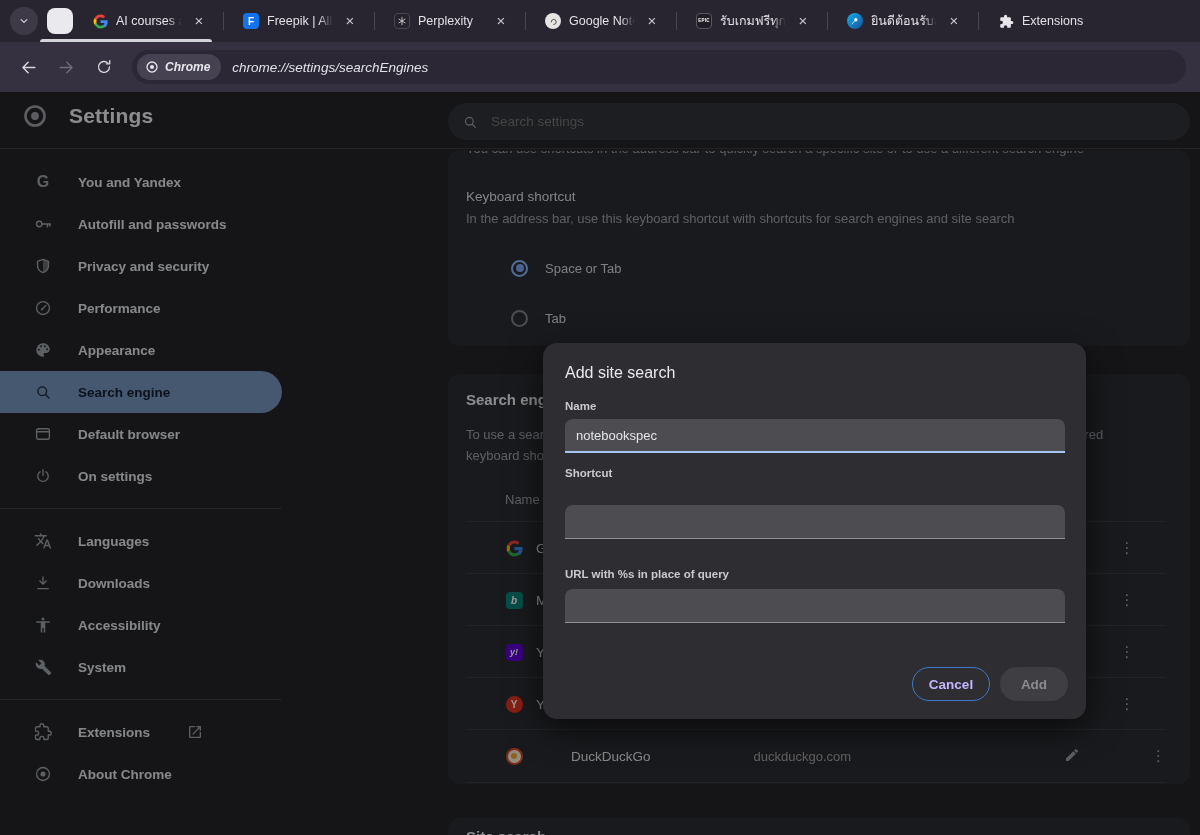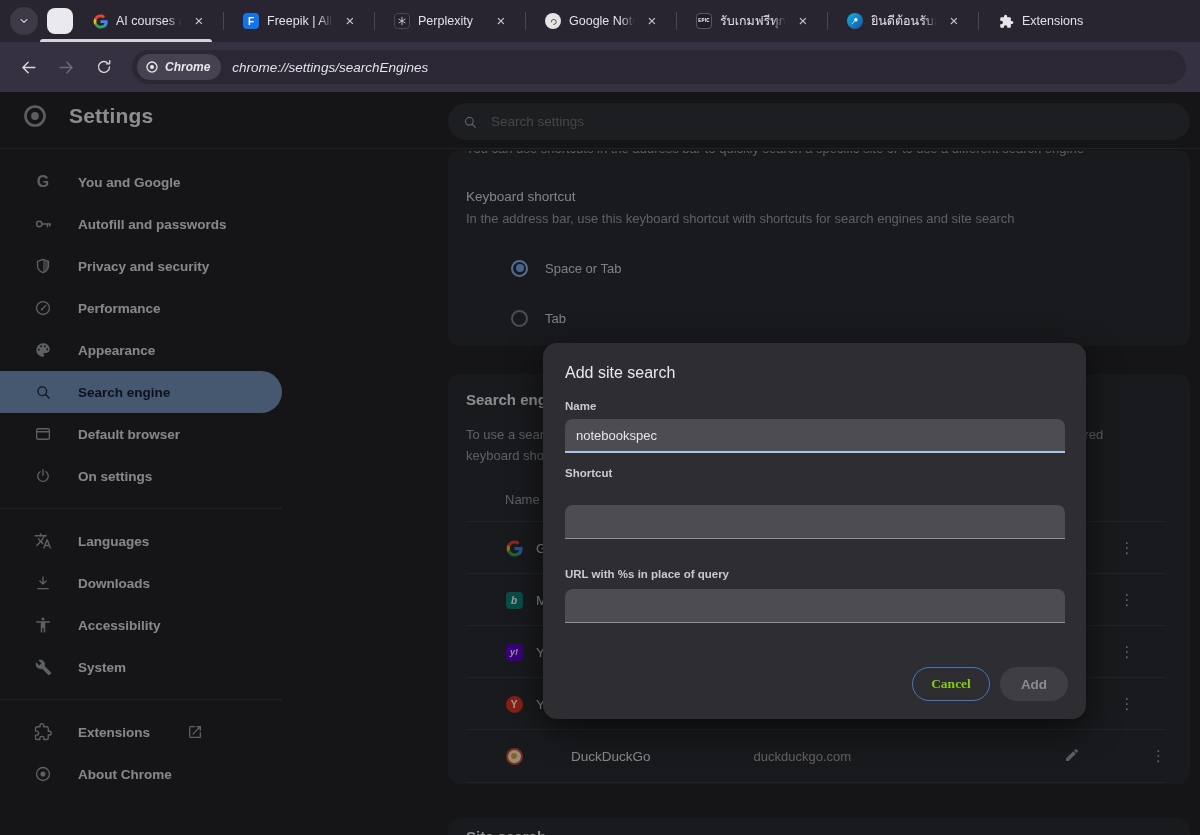--- a/index.html
+++ b/index.html
@@ -97,21 +97,21 @@
   .dlg-title{position:absolute;left:22px;top:21px;font-size:16px;color:#e9e9ed;}
   .dlg-label{position:absolute;left:22px;font-size:11.5px;font-weight:bold;color:#c9cacf;}
   .dlg-input{position:absolute;left:22px;width:500px;height:34px;border:none;outline:none;
              background:#4c4c51;border-radius:8px 8px 0 0;color:#e4e5e9;font-size:13px;
              font-family:inherit;padding:0 11px;box-sizing:border-box;}
   .dlg-input.focused{border-bottom:2px solid #a6c3f2;}
   .dlg-input.idle{border-bottom:1px solid #909196;}
   .dlg-btns{position:absolute;right:18px;top:324px;display:flex;gap:10px;}
   .btn{height:34px;border-radius:17px;display:flex;align-items:center;justify-content:center;
        font-size:13.5px;font-weight:bold;box-sizing:border-box;}
-  .btn-cancel{width:78px;background:transparent;border:1.5px solid #4078c8;color:#84cc16;font-family:Liberation Serif, serif;}
+  .btn-cancel{width:78px;background:transparent;border:1.5px solid #4078c8;color:#c4b5fd;}
   .btn-add{width:68px;background:#3e3e43;border:none;color:#8b8b90;text-align:right;}
 
   .ic-stroke{fill:none;stroke:currentColor;stroke-width:1.8;stroke-linecap:round;stroke-linejoin:round;}
 </style>
 </head>
 <body>
 
 <div class="tabstrip">
   <div class="tsearch-btn">
     <svg width="14" height="14" viewBox="0 0 24 24">
@@ -240,21 +240,21 @@
     <div class="sb-head">
       <svg width="26" height="26" viewBox="0 0 24 24">
           <circle cx="12" cy="12" r="8.8" fill="none" stroke="currentColor" stroke-width="2.4"></circle>
           <circle cx="12" cy="12" r="3.6" fill="currentColor"></circle>
         </svg>
       <span class="sb-title">Settings</span>
     </div>
     <div class="nav">
       <div class="nav-item">
         <span class="nicon g-letter">G</span>
-        <span class="lbl">You and Google</span>
+        <span class="lbl">You and Yandex</span>
       </div>
       <div class="nav-item">
         <span class="nicon">
             <svg width="20" height="20" viewBox="0 0 24 24">
               <circle class="ic-stroke" cx="7.5" cy="12" r="3.2"></circle>
               <path class="ic-stroke" d="M10.7 12H21M17.3 12v3.2M20.2 12v2.4"></path>
             </svg>
           </span>
         <span class="lbl">Autofill and passwords</span>
       </div>

